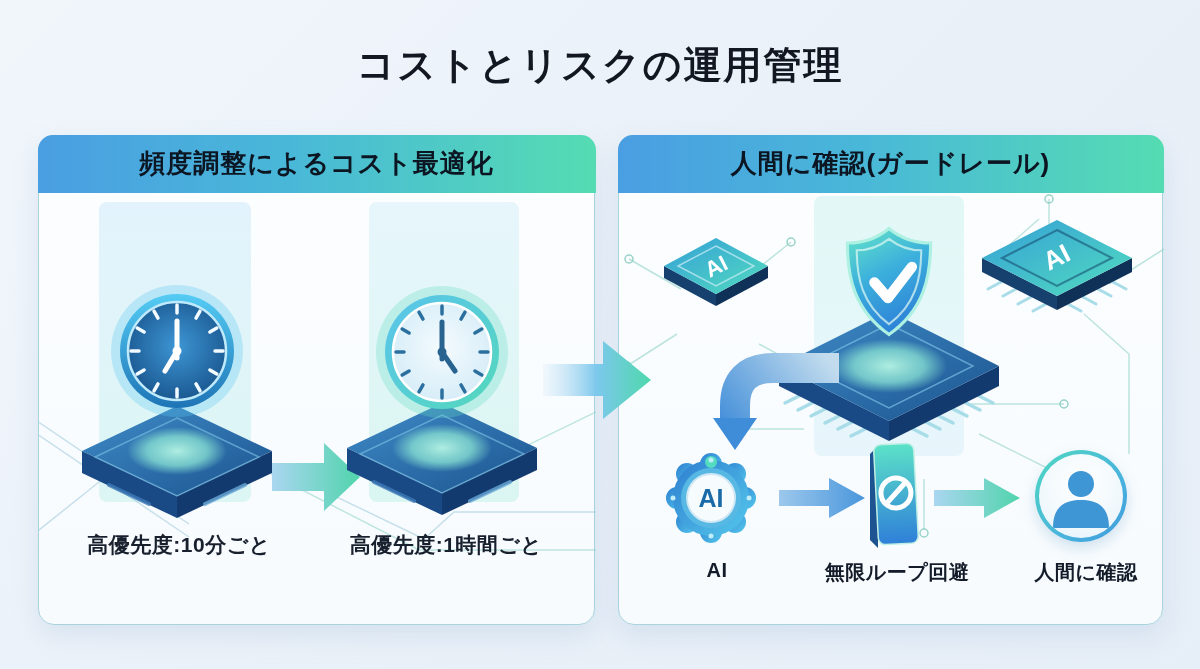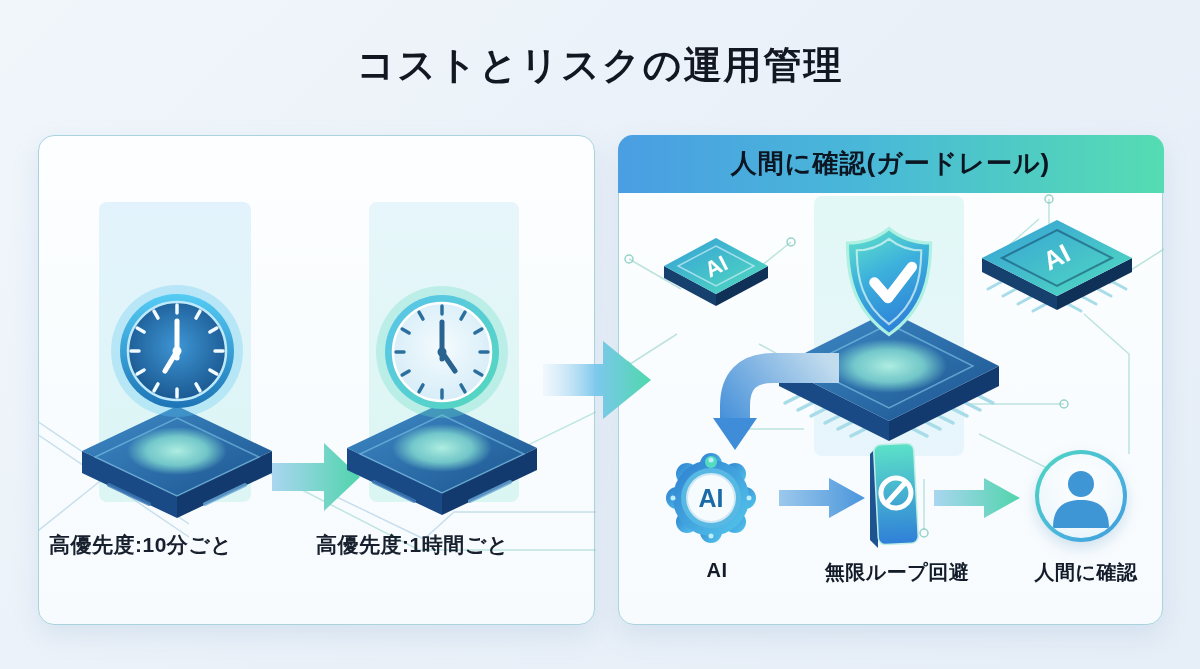--- a/index.html
+++ b/index.html
@@ -29,21 +29,21 @@
   .panel--right { left:618px; width:545px; }
   .panel-header {
     position:absolute; left:-1.5px; top:-1.5px; right:-1.5px; height:58px;
     background:linear-gradient(90deg,#4a9ee2 0%,#49b8d8 45%,#55dcb2 100%);
     border-radius:15px 15px 0 0;
     display:flex; align-items:center; justify-content:center;
     font-size:26px; font-weight:800; color:#0c1522; letter-spacing:1px;
   }
   .glow-col { position:absolute; border-radius:8px; }
   .clock-label {
-    position:absolute; width:260px; text-align:left;
+    position:absolute; width:260px; text-align:center;
     font-size:21px; font-weight:800; color:#18202e; letter-spacing:.5px;
   }
   .flow-label {
     position:absolute; width:220px; text-align:center;
     font-size:20px; font-weight:800; color:#141c2a; letter-spacing:.5px;
   }
   .person-ring {
     position:absolute; width:92px; height:92px; border-radius:50%;
     background:linear-gradient(135deg,#4fd8c0 0%,#49b4dc 60%,#3f9add 100%);
     padding:4px; box-shadow:0 6px 14px rgba(90,150,190,.25);
@@ -120,20 +120,23 @@
         <stop offset="1" stop-color="#3f8cd8"></stop>
     </linearGradient>
   </defs>
 </svg>
 
 <div class="stage">
 
   <h1 class="title">コストとリスクの運用管理</h1>
 
   <section class="panel panel--left">
+    <div class="panel-header">
+      <span>頻度調整によるコスト最適化</span>
+    </div>
 
     <div class="glow-col" style="left:60px; top:66px; width:152px; height:300px;
                 background:linear-gradient(180deg,rgba(140,205,245,.22),rgba(140,230,215,.26));"></div>
     <div class="glow-col" style="left:330px; top:66px; width:150px; height:300px;
                 background:linear-gradient(180deg,rgba(150,215,235,.20),rgba(140,232,210,.28));"></div>
 
     <svg class="abs" style="left:0;top:58px;" width="557" height="432" viewBox="0 0 557 432">
       <g stroke="#9fc8dc" stroke-width="1.5" fill="none" opacity="0.55">
         <path d="M-5 225 L150 330"></path>
         <path d="M-5 238 L150 343"></path>

